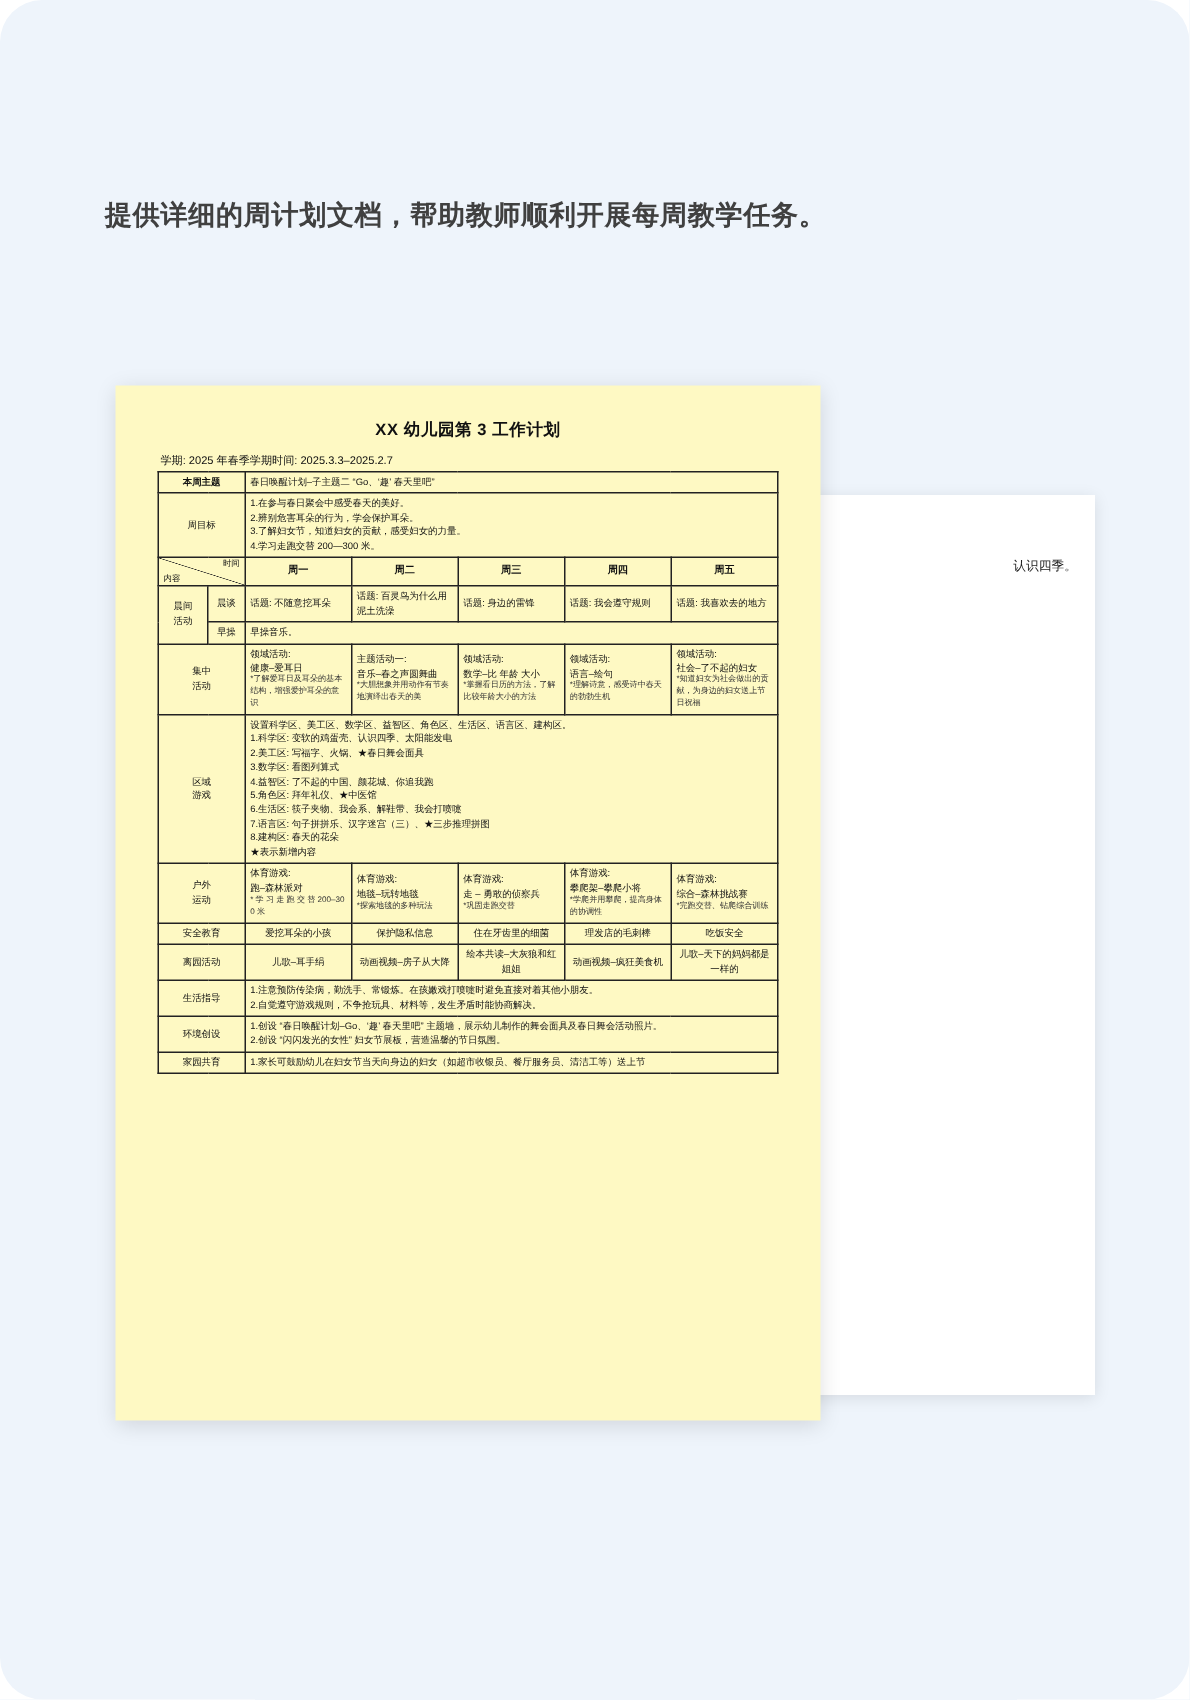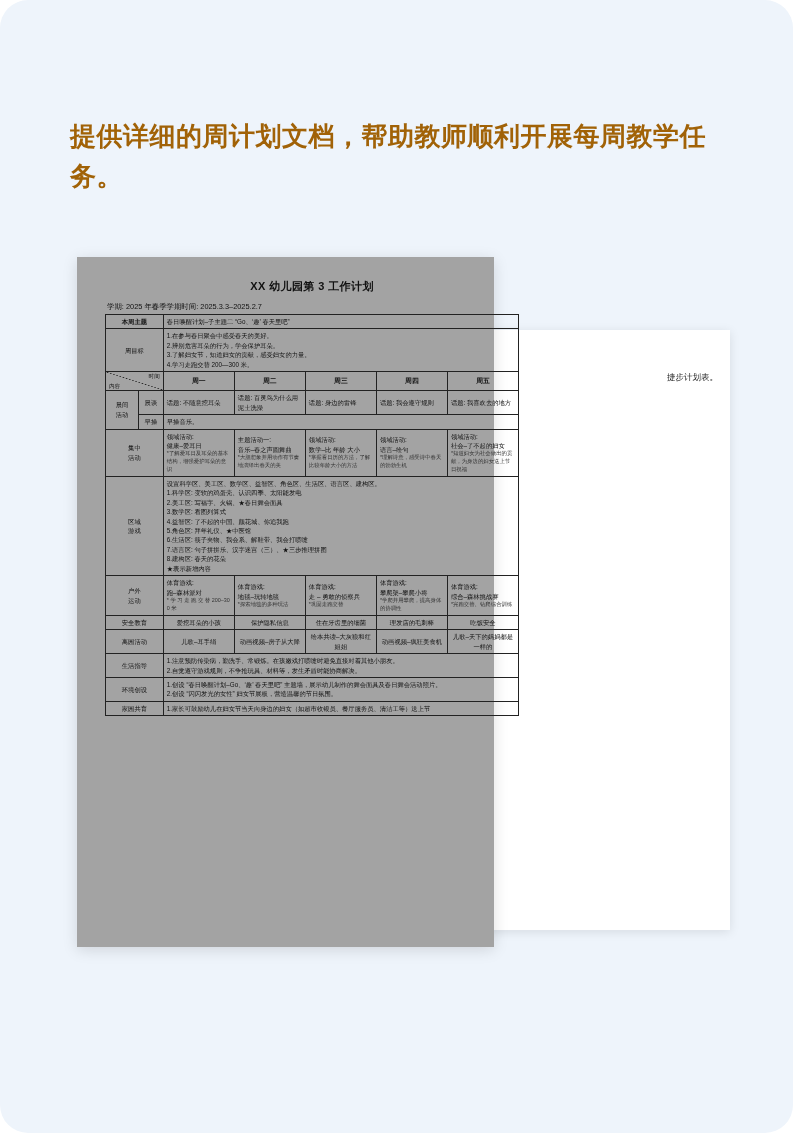--- a/index.html
+++ b/index.html
@@ -11,24 +11,24 @@
   }
   .page{
     position:relative;
     width:793px;height:1133px;
     background:#eef4fb;
     border-radius:28px;
     overflow:hidden;
   }
   .headline{
     position:absolute;
-    left:70px; top:116px; width:650px;
-    font-size:26px;
+    left:70px; top:130px; width:650px;
+    font-size:18px;
     line-height:1.55;
-    color:#a16207;
+    color:#404040;
     font-weight:600;
     letter-spacing:0.5px;
   }
   
   .sheet-back{
     position:absolute;
     left:440px; top:330px;
     width:290px; height:600px;
     background:#ffffff;
     box-shadow:0 2px 10px rgba(0,0,0,0.10);
@@ -37,22 +37,22 @@
     position:absolute;
     right:12px; top:42px;
     font-size:8.5px;
     color:#222;
     white-space:nowrap;
   }
   
   .sheet{
     position:absolute;
     left:77px; top:257px;
-    width:417px; height:690px;
-    background:#a3a3a3;
+    width:470px; height:690px;
+    background:#fef9c3;
     box-shadow:0 3px 14px rgba(0,0,0,0.13);
     padding:0;
   }
   .doc{
     position:absolute;
     left:28px; top:22px;
     width:414px;
     font-size:7px;
     color:#111;
   }
@@ -100,21 +100,21 @@
   .diag .c2{position:absolute; left:3px; bottom:0px; font-size:5.6px;}
 </style>
 </head>
 <body>
 
 <div class="page">
 
   <div class="headline">提供详细的周计划文档，帮助教师顺利开展每周教学任务。</div>
 
   <div class="sheet-back">
-    <div class="back-text">捷步计划表。</div>
+    <div class="back-text">认识四季。</div>
   </div>
 
   <div class="sheet">
     <div class="doc">
 
       <div class="doc-title">XX 幼儿园第 3 工作计划</div>
 
       <div class="meta-row">
         <span>
           <span>学期:</span>

